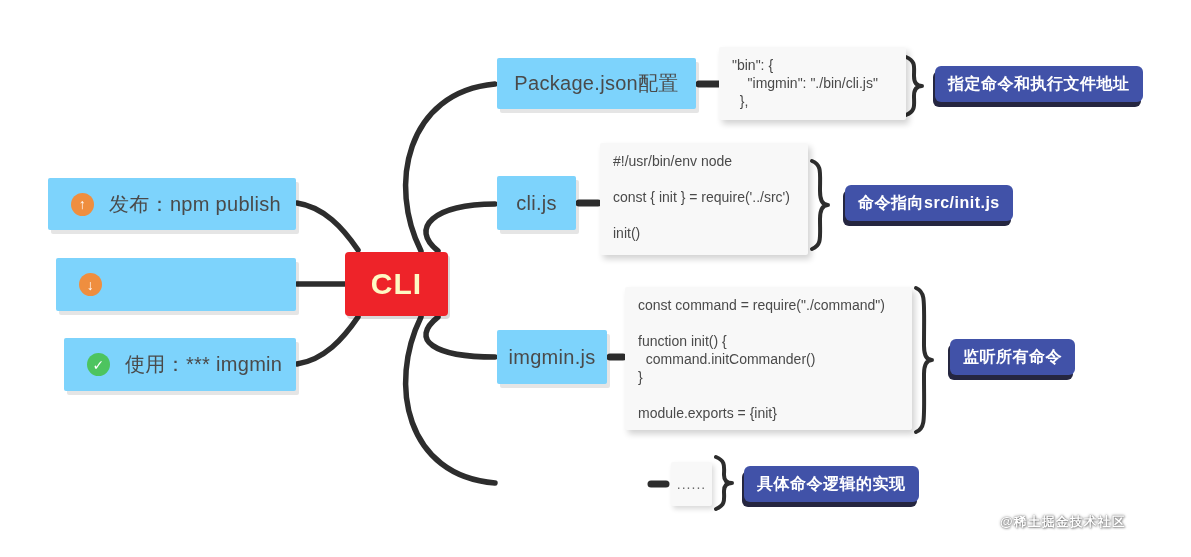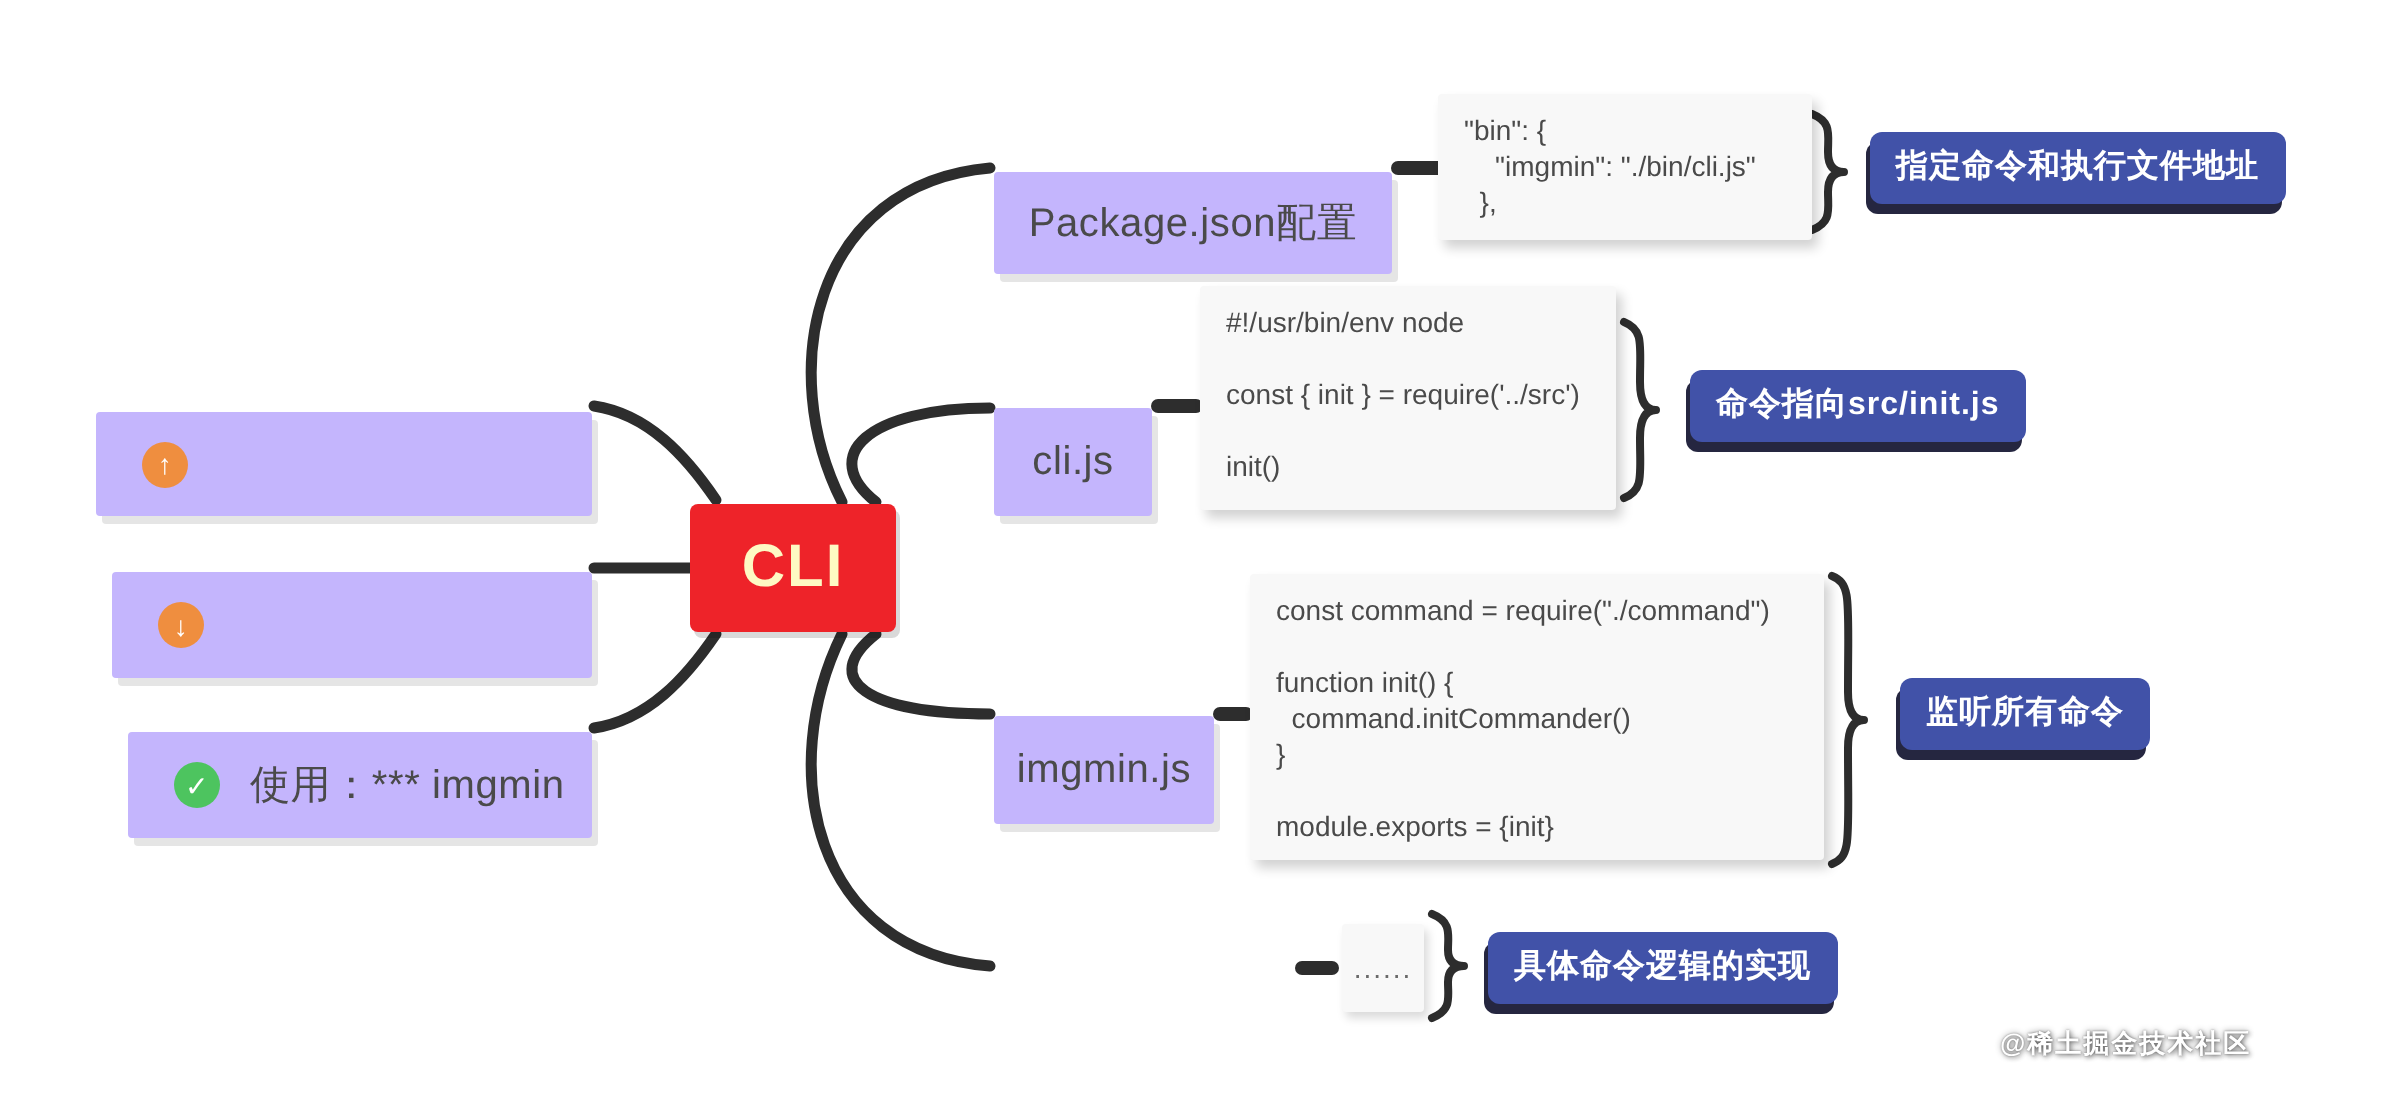--- a/index.html
+++ b/index.html
@@ -9,22 +9,22 @@
   }
   svg.wires{position:absolute;left:0;top:0;width:1191px;height:557px;pointer-events:none;}
   svg.wires path{stroke:#2d2d2d;fill:none;stroke-linecap:round;stroke-linejoin:round;}
   .wire{stroke-width:5.5px;}
   .stub{stroke-width:7px;}
   .brace{stroke-width:4px;}
 
   .node{position:absolute;box-sizing:border-box;display:flex;align-items:center;justify-content:center;}
 
   .gray-node{
-    background:#c4b5fd;color:#4a4a4a;font-size:20px;letter-spacing:.3px;
-    box-shadow:3px 4px 0 rgba(0,0,0,0.10);border-radius:2px;cursor:default;margin-top:28px;
+    background:#7dd3fc;color:#4a4a4a;font-size:20px;letter-spacing:.3px;
+    box-shadow:3px 4px 0 rgba(0,0,0,0.10);border-radius:2px;cursor:default;
   }
   .left-node{justify-content:flex-start;padding-left:23px;gap:15px;}
 
   .badge{
     width:23px;height:23px;border-radius:50%;flex:0 0 auto;
     display:flex;align-items:center;justify-content:center;
     color:#fff;font-size:14px;font-weight:bold;line-height:1;
   }
   .badge.orange{background:#ef8e3f;}
   .badge.green{background:#4dc45f;}
@@ -84,20 +84,21 @@
     <path class="brace" d="M 916,288 C 926,292 924,300 924,346 Q 924,360 932,360 Q 924,360 924,374 C 924,420 926,428 916,432"></path>
     <path class="brace" d="M 716,457 C 726,461 724,467 724,475 Q 724,483 732,483 Q 724,483 724,491 C 724,499 726,505 716,509"></path>
   </svg>
 
   <div class="node center-node" style="left:345px;top:252px;width:103px;height:64px;">
     <span>CLI</span>
   </div>
 
   <div class="node gray-node left-node" style="left:48px;top:178px;width:248px;height:52px;">
     <span class="badge orange">↑</span>
+    <span>发布：npm publish</span>
   </div>
   <div class="node gray-node left-node" style="left:56px;top:258px;width:240px;height:53px;">
     <span class="badge orange">↓</span>
   </div>
   <div class="node gray-node left-node" style="left:64px;top:338px;width:232px;height:53px;">
     <span class="badge green">✓</span>
     <span>使用：*** imgmin</span>
   </div>
 
   <div class="node gray-node" style="left:497px;top:58px;width:199px;height:51px;">

